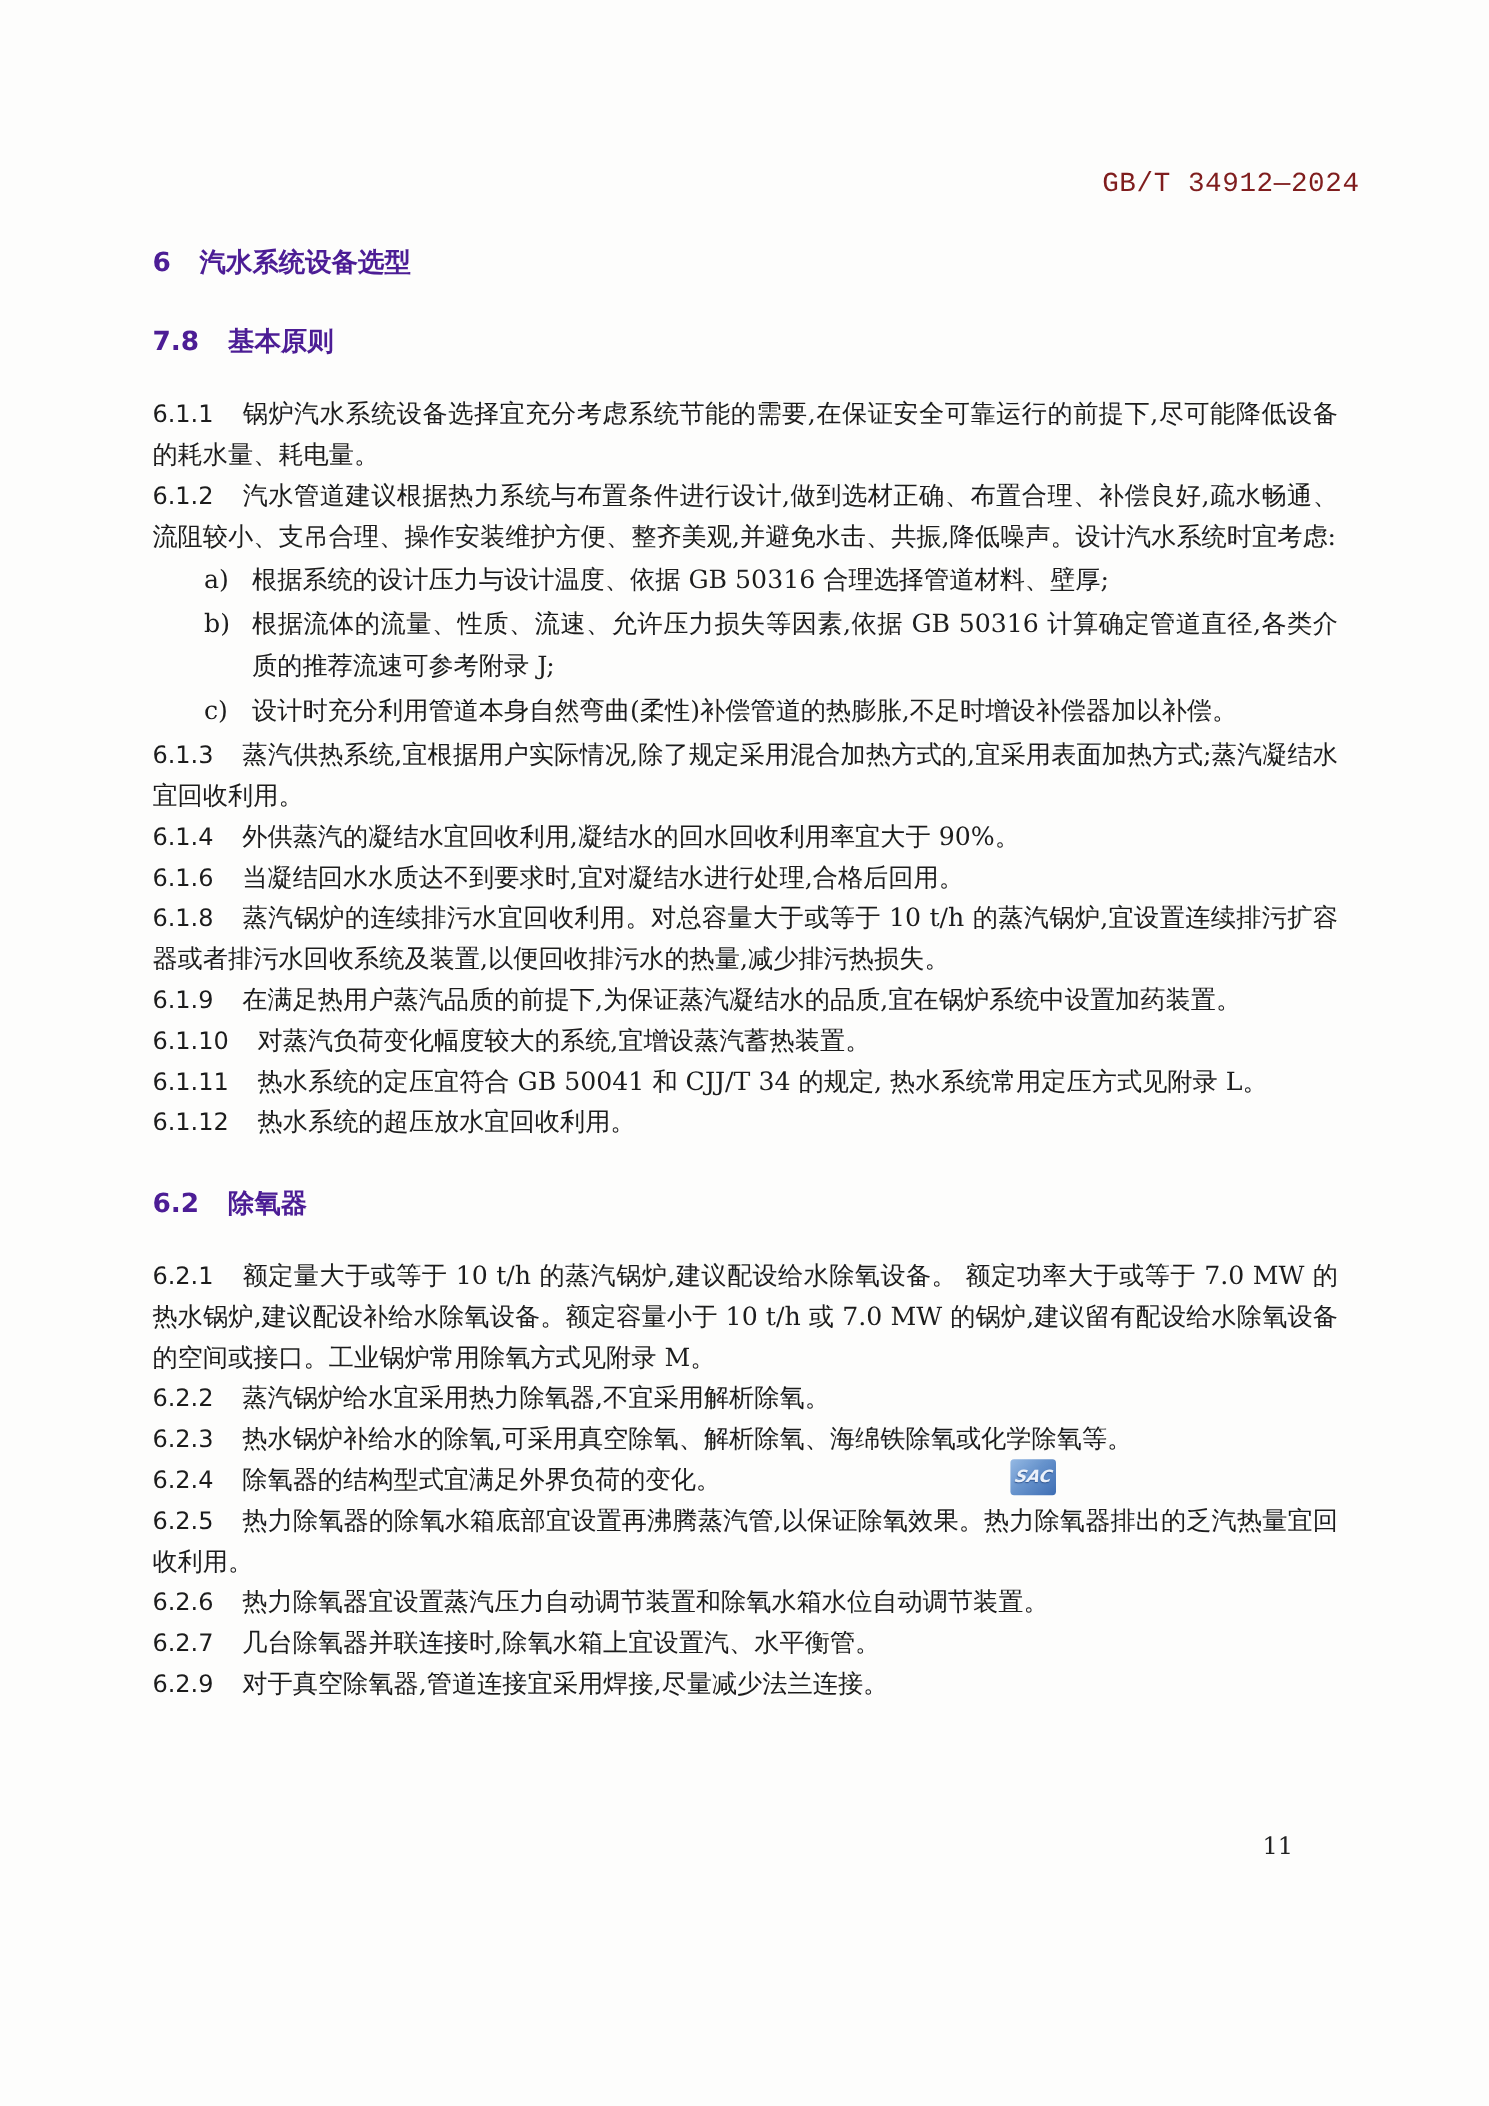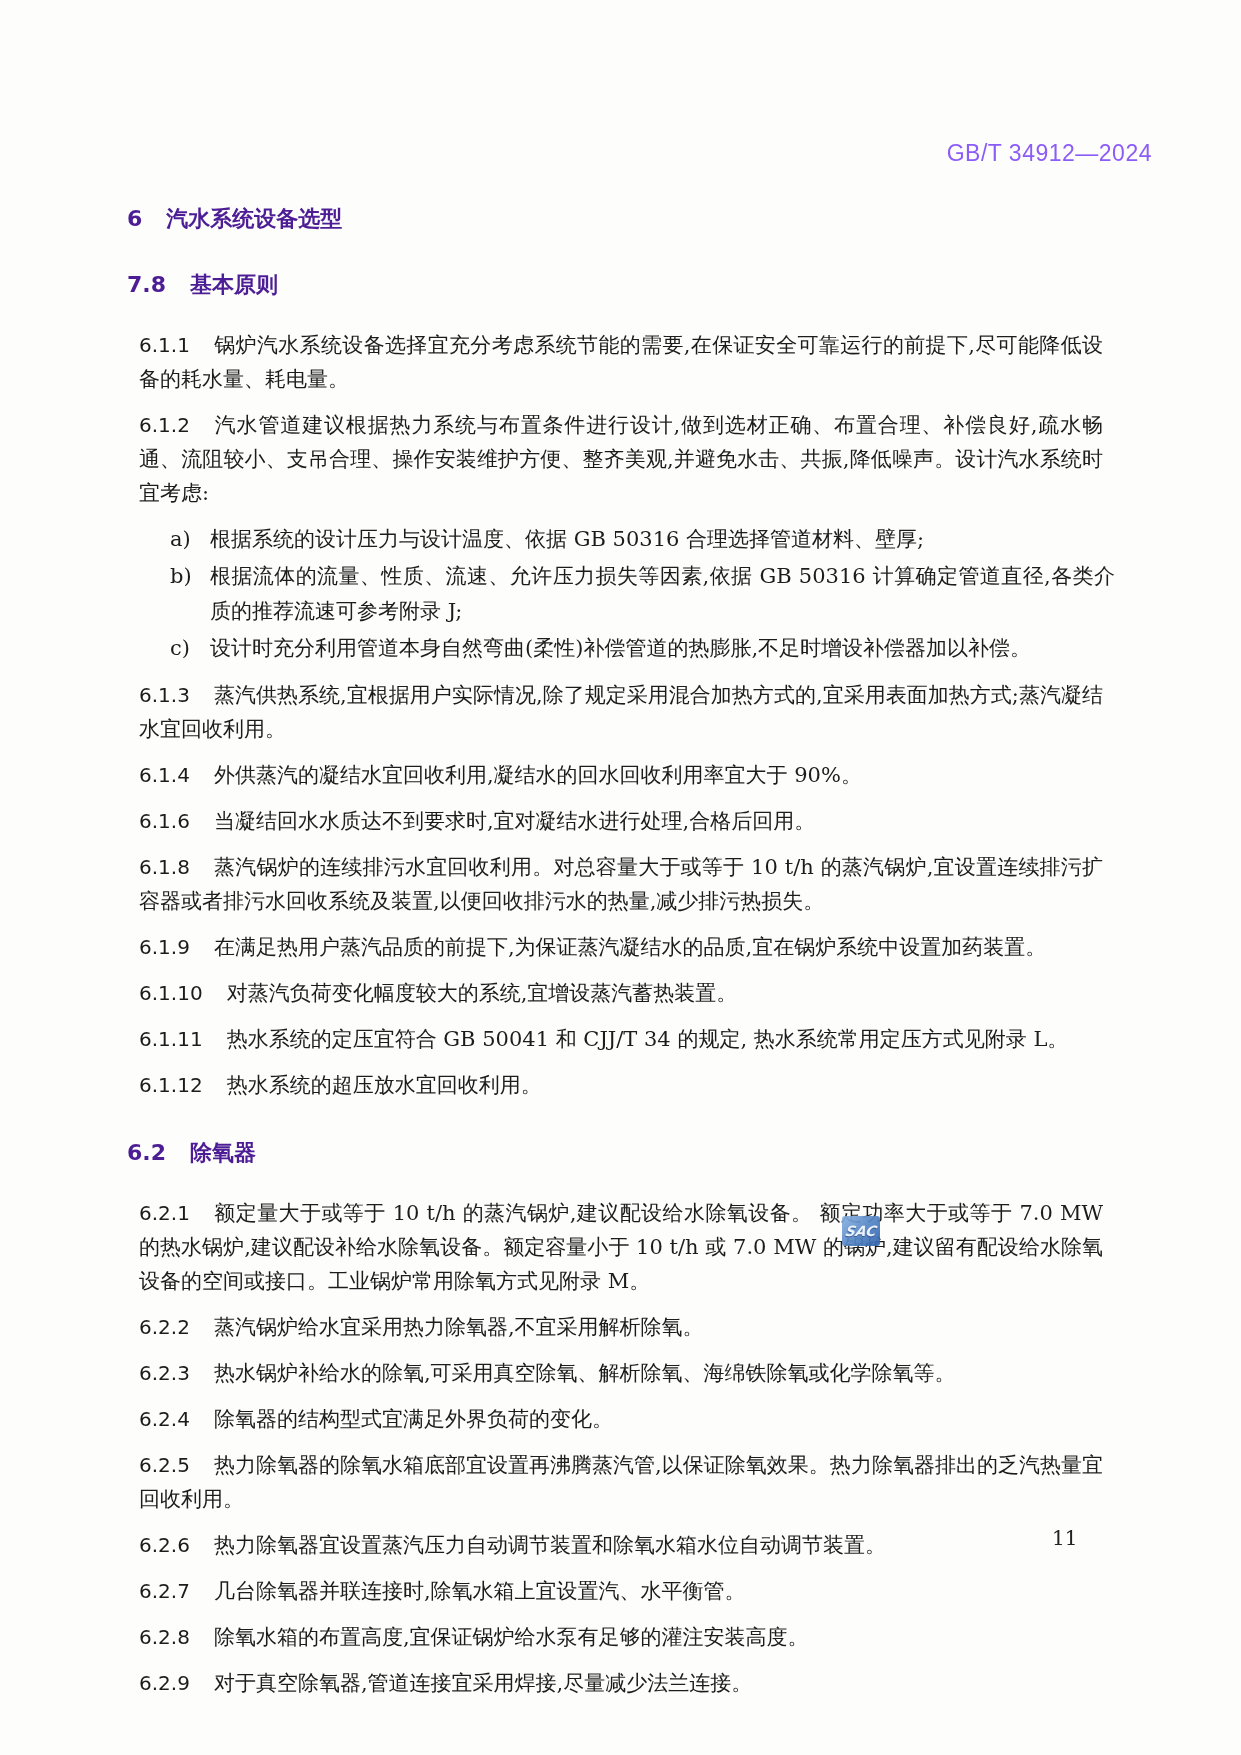--- a/index.html
+++ b/index.html
@@ -8,38 +8,38 @@
     width: 1241px;
     height: 1755px;
     background: #fdfdfc;
     font-family: "DejaVu Serif", "Liberation Serif", serif;
     color: #1c1c1c;
     overflow: hidden;
   }
   .doc-header {
     position: absolute;
     top: 140px;
-    right: 89px;
-    font-family: Liberation Sans, sans-serif;
+    right: 108px;
+    font-family: Liberation Mono, monospace;
     font-size: 23px;
     letter-spacing: 0.5px;
-    color: #8b5cf6;
+    color: #7f1d1d;
   }
   .doc-body {
     position: absolute;
     left: 127px;
     top: 204px;
     width: 988px;
   }
   h2 { margin: 0; font-family: "DejaVu Sans", "Liberation Sans", sans-serif; font-weight: bold; color:#4c1d95; }
   h2.chapter { font-size: 22px; margin: 0 0 30px 0; }
   h2.section { font-size: 22px; margin: 36px 0 28px 0; }
   h2 .num { margin-right: 24px; }
   p.clause {
-    margin: 12px;
+    margin: 0;
     font-size: 21px;
     line-height: 34px;
     text-align: justify;
     text-justify: inter-character;
   }
   p.clause .num {
     font-family: "DejaVu Sans", "Liberation Sans", sans-serif;
     font-size: 20px;
     margin-right: 24px;
     white-space: nowrap;
@@ -112,21 +112,20 @@
       <p class="clause"><span class="num">6.1.11</span><span>热水系统的定压宜符合 GB 50041 和 CJJ/T 34 的规定, 热水系统常用定压方式见附录 L。</span></p>
       <p class="clause"><span class="num">6.1.12</span><span>热水系统的超压放水宜回收利用。</span></p>
       <h2 class="section"><span class="num">6.2</span><span>除氧器</span></h2>
       <p class="clause"><span class="num">6.2.1</span><span>额定量大于或等于 10 t/h 的蒸汽锅炉,建议配设给水除氧设备。 额定功率大于或等于 7.0 MW 的热水锅炉,建议配设补给水除氧设备。额定容量小于 10 t/h 或 7.0 MW 的锅炉,建议留有配设给水除氧设备的空间或接口。工业锅炉常用除氧方式见附录 M。</span></p>
       <p class="clause"><span class="num">6.2.2</span><span>蒸汽锅炉给水宜采用热力除氧器,不宜采用解析除氧。</span></p>
       <p class="clause"><span class="num">6.2.3</span><span>热水锅炉补给水的除氧,可采用真空除氧、解析除氧、海绵铁除氧或化学除氧等。</span></p>
       <p class="clause"><span class="num">6.2.4</span><span>除氧器的结构型式宜满足外界负荷的变化。</span></p>
       <p class="clause"><span class="num">6.2.5</span><span>热力除氧器的除氧水箱底部宜设置再沸腾蒸汽管,以保证除氧效果。热力除氧器排出的乏汽热量宜回收利用。</span></p>
       <p class="clause"><span class="num">6.2.6</span><span>热力除氧器宜设置蒸汽压力自动调节装置和除氧水箱水位自动调节装置。</span></p>
       <p class="clause"><span class="num">6.2.7</span><span>几台除氧器并联连接时,除氧水箱上宜设置汽、水平衡管。</span></p>
-      <p class="clause"><span class="num">6.2.8</span><span>除氧水箱的布置高度,宜保证锅炉给水泵有足够的灌注安装高度。</span></p>
       <p class="clause"><span class="num">6.2.9</span><span>对于真空除氧器,管道连接宜采用焊接,尽量减少法兰连接。</span></p>
     </div>
 
   <div class="watermark">
     <span class="wm-text">SAC</span>
   </div>
 
   <div class="page-number">11</div>
 
 </div>

